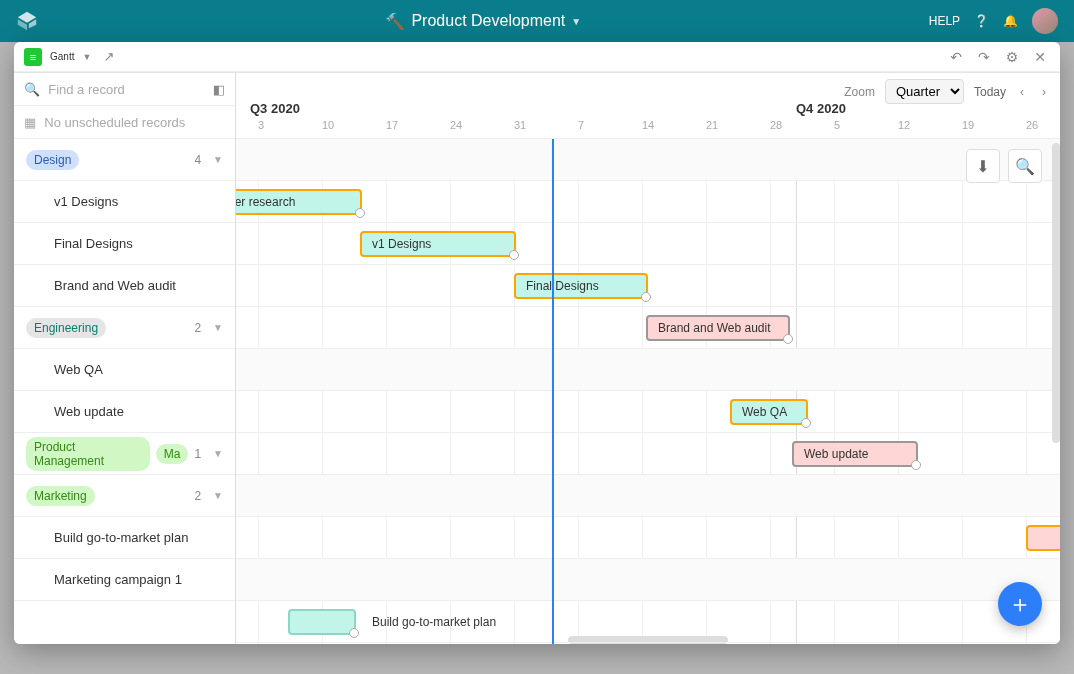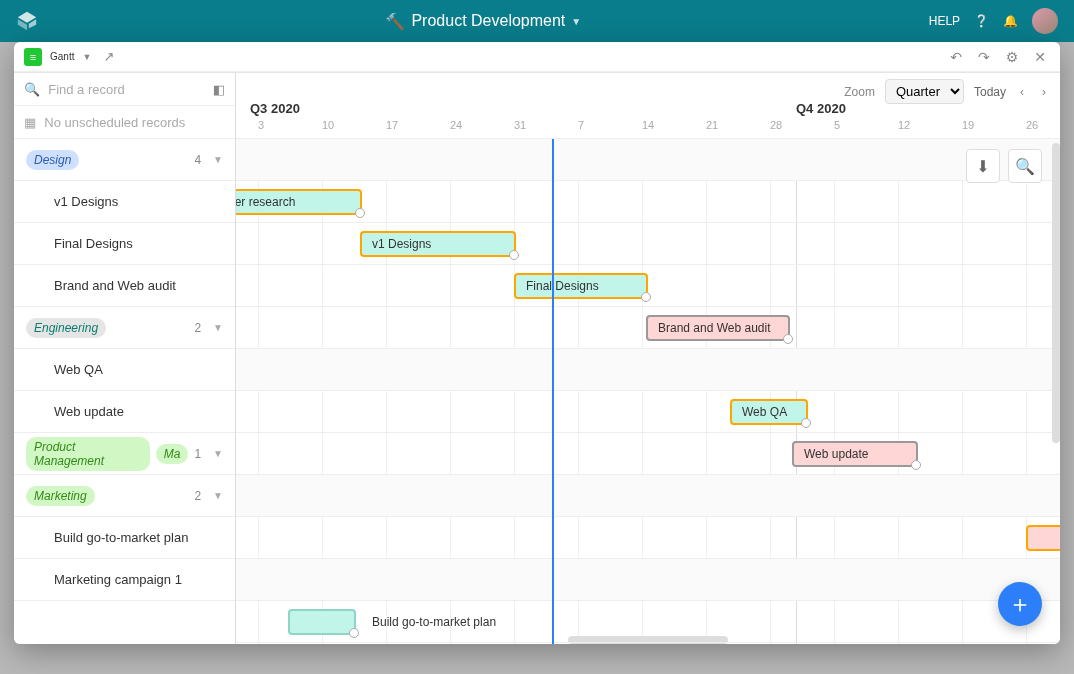--- a/index.html
+++ b/index.html
@@ -28,21 +28,21 @@
 
 .gantt-body { flex: 1; display: flex; overflow: hidden; position: relative; border-top: 1px solid #e5e5e5; }
 
 
 .sidebar { width: 222px; border-right: 1px solid #ddd; display: flex; flex-direction: column; background: #fff; }
 .s-search { height: 32px; display: flex; align-items: center; padding: 0 10px; gap: 8px; color: #aaa; font-size: 13px; }
 .s-search .collapse { margin-left: auto; color:#888; }
 .s-unsched { height: 34px; display: flex; align-items: center; padding: 0 10px; gap: 8px; color: #aaa; font-size: 13px; border-top:1px solid #eee; border-bottom:1px solid #eee; }
 
 .group-row { height: 42px; display: flex; align-items: center; padding: 0 12px; font-size: 13px; border-bottom: 1px solid #eee; gap: 6px; }
-.group-chip { padding: 3px 8px; border-radius: 10px; font-size: 12px; font-style: italic; }
+.group-chip { padding: 3px 8px; border-radius: 10px; font-size: 12px; }
 .chip-design { background: #cfdfff; color: #2d5dae; }
 .chip-eng { background: #e5e5e5; color: #0a7d6f; }
 .chip-pm { background: #d1f7c4; color: #338a17; }
 .chip-mkt { background: #d1f7c4; color: #338a17; }
 .group-row .count { margin-left: auto; color: #888; font-size: 12px; }
 .group-row .tri { color: #aaa; font-size: 10px; margin-left:6px; }
 
 .task-row { height: 42px; display: flex; align-items: center; padding: 0 12px 0 40px; font-size: 13px; color: #333; border-bottom: 1px solid #eee; }
 
 

